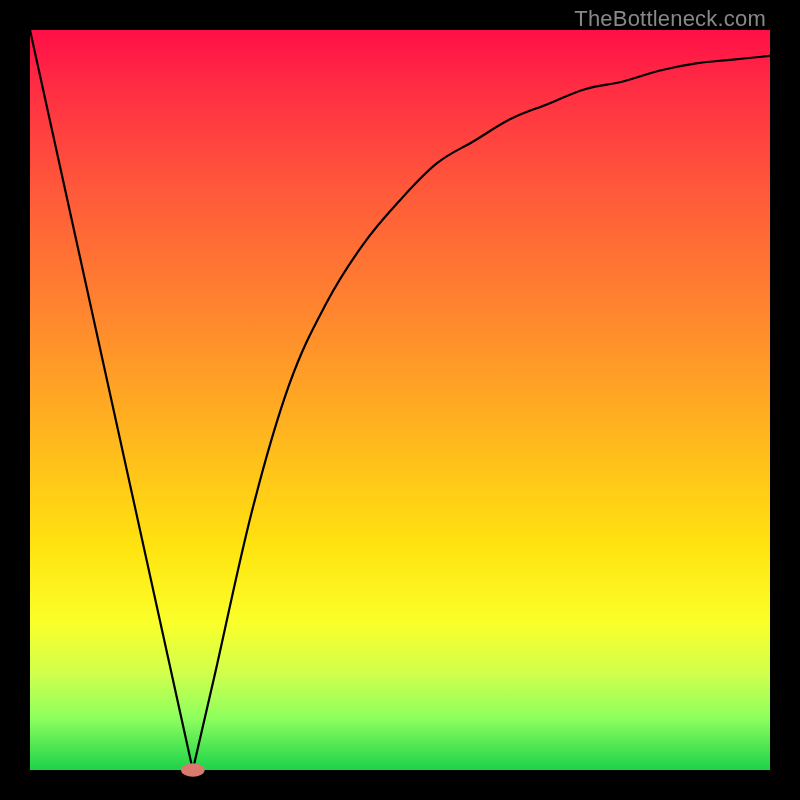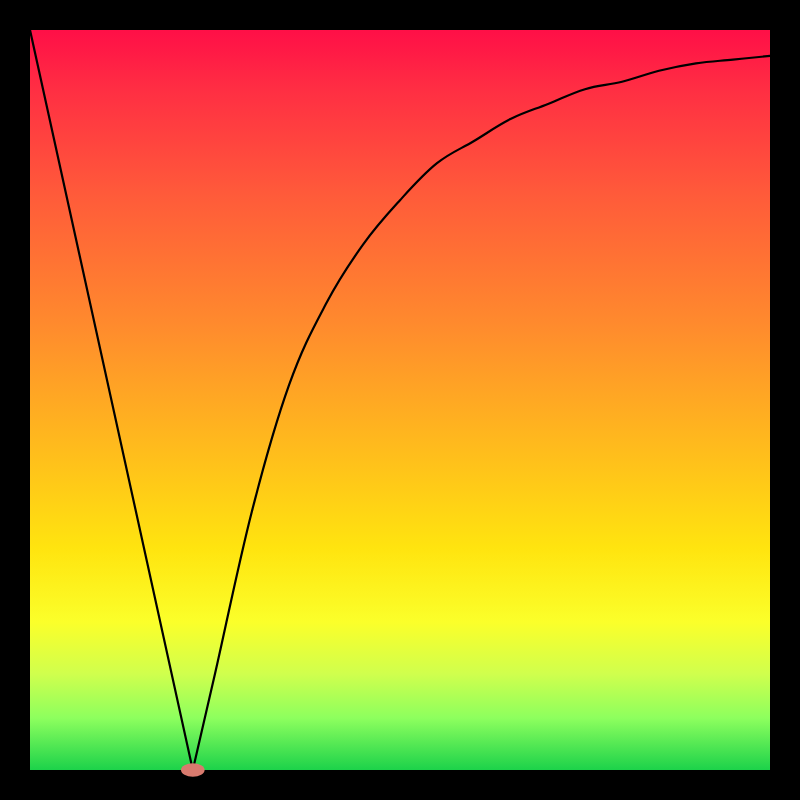--- a/index.html
+++ b/index.html
@@ -66,20 +66,21 @@
   .curve ellipse.marker {
     fill: #d87a6e;
     stroke: none;
   }
 </style>
 </head>
 <body>
 
 <div class="frame">
 
+  <div class="watermark">TheBottleneck.com</div>
 
   <div class="plot-area">
     <svg class="curve" viewBox="0 0 740 740" preserveAspectRatio="none">
       <path d="M 0,0 L 162.8,740 C 166.79600000000002,722.684 174.344,690.42 185,643.8 C 195.656,597.18 208.68,532.948 222,481 C 235.32,429.052 245.68,392.496 259,355.2 C 272.32,317.904 282.68,299.108 296,273.8 C 309.32,248.49200000000002 319.68,233.24800000000005 333,214.60000000000002 C 346.32,195.952 356.68,184.85199999999992 370,170.19999999999993 C 383.32,155.54799999999994 393.68000000000006,143.85600000000002 407.00000000000006,133.20000000000005 C 420.32000000000005,122.54400000000005 430.68,118.99200000000002 444,111 C 457.32,103.00799999999998 467.68,95.45999999999995 481,88.79999999999995 C 494.32,82.13999999999996 504.68,79.328 518,74 C 531.32,68.672 541.68,63.19599999999994 555,59.19999999999993 C 568.32,55.20399999999992 578.68,55.12999999999993 592,51.799999999999955 C 605.32,48.46999999999998 615.68,44.03000000000002 629,40.700000000000045 C 642.32,37.37000000000007 652.68,35.29800000000007 666,33.30000000000007 C 679.32,31.302000000000064 689.68,30.932000000000038 703,29.600000000000023 C 716.32,28.268000000000008 733.34,26.565999999999985 740,25.899999999999977"></path>
       <ellipse class="marker" cx="162.8" cy="740" rx="11.84" ry="6.660000000000001" fill="#d87a6e"></ellipse>
     </svg>
   </div>
 
 </div>
 

